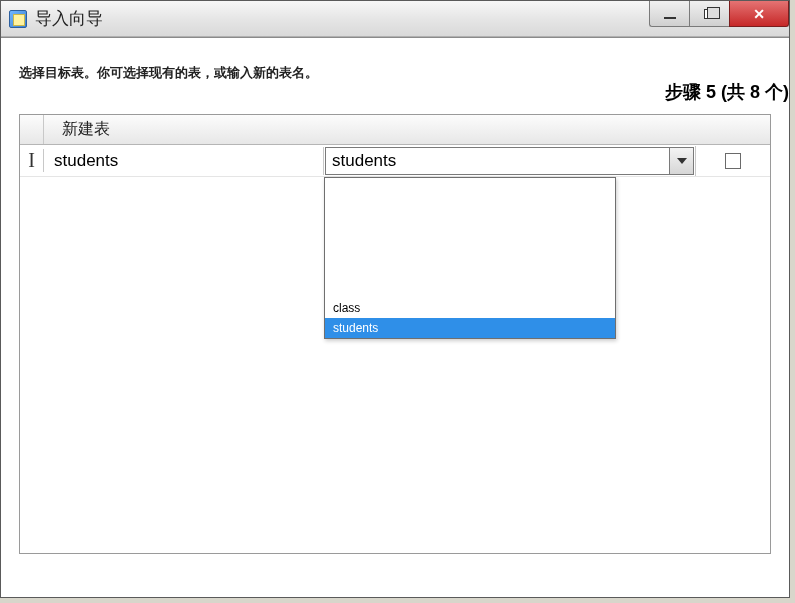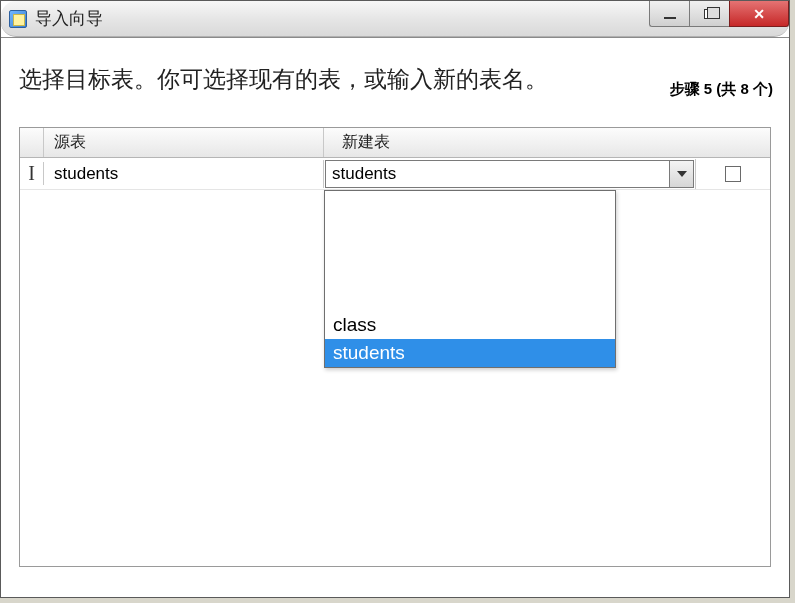--- a/index.html
+++ b/index.html
@@ -16,21 +16,20 @@
       background: #fff;
       position: relative;
     }
     .titlebar {
       height: 36px;
       background: linear-gradient(to bottom, #f7f7f7 0%, #e6e6e6 50%, #d9d9d9 100%);
       border-bottom: 1px solid #b0b0b0;
       display: flex;
       align-items: center;
       position: relative;
-      border-radius: 15px;
     }
     .titlebar .app-icon {
       width: 18px; height: 18px;
       margin-left: 8px;
       background: linear-gradient(135deg,#6fb6ff,#3a7fd0);
       border: 1px solid #2c5f9e;
       border-radius: 2px;
       position: relative;
     }
     .titlebar .app-icon::after{
@@ -58,33 +57,33 @@
       background: linear-gradient(to bottom,#e57373,#c62828);
       color: #fff; font-weight:bold;
       border-color:#7a1d1d;
       border-bottom-right-radius:3px;
     }
     .sys-btn .min-glyph{ width:12px; height:2px; background:#333; margin-top:8px;}
     .sys-btn .max-glyph{ width:11px; height:10px; border:1px solid #333; background:#fff; position:relative;}
     .sys-btn .max-glyph::before{content:"";position:absolute;left:2px;top:-3px;width:11px;height:10px;border:1px solid #333;background:#ddd;}
     
     .step {
-      position:absolute; right:16px; top:42px;
-      font-size:15px; font-weight:bold; color:#000;
+      position:absolute; right:0; top:42px;
+      font-size:18px; font-weight:bold; color:#000;
       background:#fff;
     }
     
     .content {
       position:absolute; left:0; right:0; top:36px; bottom:0;
       background:#fff;
       border-top:1px solid #8a8a8a;
     }
     .instruction {
       padding: 26px 20px 18px 18px;
-      font-size: 23px; color:#222;
+      font-size: 13px; color:#222;font-weight:bold;
     }
     
     .grid-wrap {
       margin: 14px 18px 0 18px;
       border:1px solid #9a9a9a;
       background:#fff;
       height: 440px;
       position:relative;
     }
     .grid-head {
@@ -125,21 +124,21 @@
     }
     
     .listbox {
       position:absolute;
       left:304px;  
       top:62px;
       width:292px;
       border:1px solid #6f6f6f;
       background:#fff;
       box-shadow: 1px 2px 4px rgba(0,0,0,.2);
-      font-size:19px;
+      font-size:12px;
     }
     .listbox .spacer{ height:120px; }
     .listbox .item{ padding:3px 8px; cursor:default;}
     .listbox .item.selected{ background:#2f8fe8; color:#fff;}
   </style>
 </head>
 <body>
 
 <div class="window">
   <div class="titlebar">
@@ -158,21 +157,20 @@
     </div>
   </div>
 
   <div class="content">
     <div class="step">步骤 5 (共 8 个)</div>
     <div class="instruction">选择目标表。你可选择现有的表，或输入新的表名。</div>
 
     <div class="grid-wrap">
       <div class="grid-head">
         <div class="col-gutter"></div>
-        <div class="col-src">源表</div>
         <div class="col-new">新建表</div>
       </div>
 
       <div class="grid-row">
         <div class="col-gutter">I</div>
         <div class="col-src">students</div>
         <div class="col-tgt">
           <div class="combo">
             <input type="text" value="students" style="">
             <div class="drop-btn">

